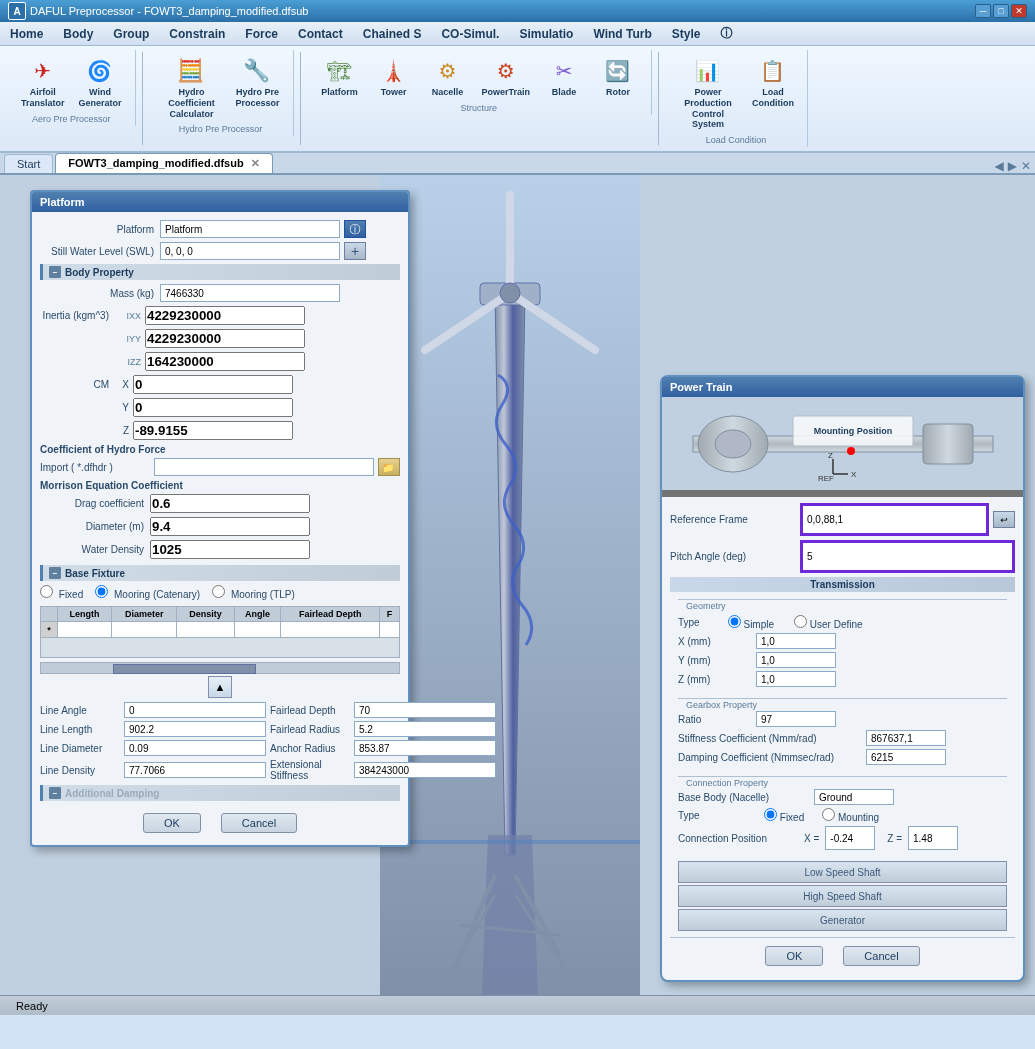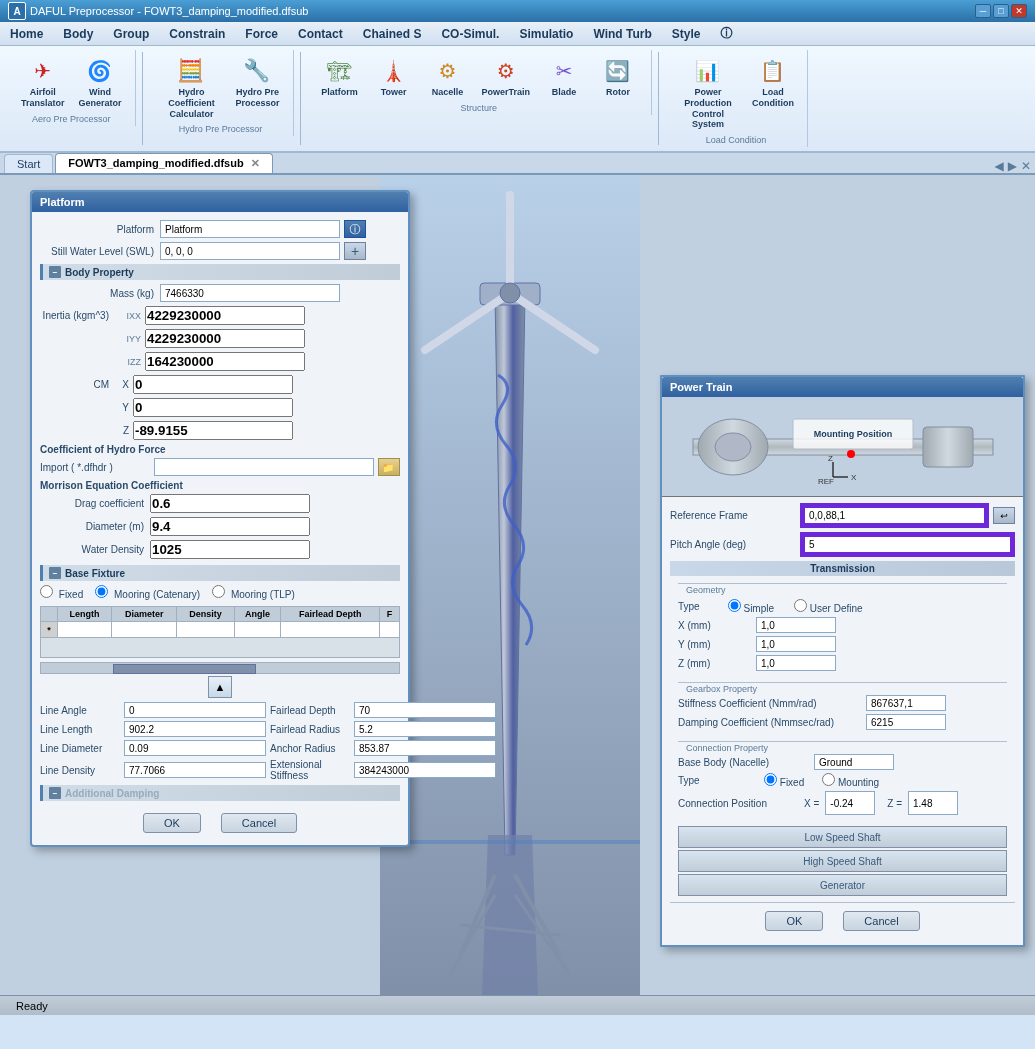--- a/index.html
+++ b/index.html
@@ -68,27 +68,27 @@
 
     .upload-btn { width: 24px; height: 22px; background: linear-gradient(to bottom, #e8f0f8, #c8d8e8); border: 1px solid #8090a8; display: flex; align-items: center; justify-content: center; cursor: pointer; margin: 0 auto 4px; }
     .param-row { display: flex; align-items: center; gap: 4px; }
     .param-label { font-size: 10px; color: #2a4a6a; min-width: 80px; }
     .param-input { flex: 1; height: 16px; border: 1px solid #8aaac8; font-size: 10px; padding: 1px 4px; background: white; }
 
     .dialog-buttons { display: flex; justify-content: center; gap: 20px; margin-top: 8px; padding: 4px; }
     .dlg-btn { padding: 3px 20px; background: linear-gradient(to bottom, #e0e8f0, #c8d4e0); border: 1px solid #8090a8; border-radius: 3px; cursor: pointer; font-size: 11px; color: #1a3a5c; }
 
     
-    .powertrain-dialog { position: absolute; top: 200px; right: 10px; width: 365px; background: #f0f4f8; border: 2px solid #6090c0; border-radius: 1px; box-shadow: 4px 4px 8px rgba(0,0,0,0.3); z-index: 11; }
-    .pt-visual { background: #c0d0e0; height: 100px; display: flex; align-items: center; justify-content: center; position: relative; border-bottom: 1px solid #737373; }
+    .powertrain-dialog { position: absolute; top: 200px; right: 10px; width: 365px; background: #f0f4f8; border: 2px solid #6090c0; border-radius: 8px; box-shadow: 4px 4px 8px rgba(0,0,0,0.3); z-index: 11; }
+    .pt-visual { background: #c0d0e0; height: 100px; display: flex; align-items: center; justify-content: center; position: relative; border-bottom: 7px solid #737373; }
 
     .pt-form { padding: 6px 8px; }
     .pt-row { display: flex; align-items: center; margin-bottom: 4px; justify-content: space-between; }
     .pt-label { font-size: 10px; color: #2a4a6a; min-width: 130px; }
-    .pt-input { flex: 1; height: 25px; border: 5px solid #6d28d9; font-size: 10px; padding: 1px 4px; background: white; }
+    .pt-input { flex: 1; height: 33px; border: 3px solid #6d28d9; font-size: 10px; padding: 1px 4px; background: white; }
     .pt-icon-btn { width: 22px; height: 17px; background: linear-gradient(to bottom, #c8d8e8, #a8b8c8); border: 1px solid #7080a0; display: flex; align-items: center; justify-content: center; cursor: pointer; font-size: 9px; margin-left: 4px; }
 
     .pt-section { background: linear-gradient(to right, #c8d8e8, #b8c8d8); font-size: 10px; font-weight: bold; color: #1a3a5c; padding: 2px 8px; margin: 3px 0; text-align: center; }
     .pt-sub-section { font-size: 9px; color: #5a7a9a; padding: 1px 8px; border-top: 1px solid #b0c0d0; }
 
     .geometry-section, .gearbox-section, .connection-section { padding: 4px 8px; }
     .geo-row { display: flex; align-items: center; margin-bottom: 3px; gap: 8px; }
     .geo-label { font-size: 10px; color: #2a4a6a; min-width: 70px; }
     .geo-input { width: 80px; height: 16px; border: 1px solid #8aaac8; font-size: 10px; padding: 1px 4px; background: white; }
     .type-row { display: flex; align-items: center; gap: 8px; font-size: 10px; color: #2a4a6a; }
@@ -534,20 +534,24 @@
         </div>
         <div class="geo-row">
           <div class="geo-label">Z (mm)</div>
           <input class="geo-input" type="text" value="1,0" style="">
         </div>
       </div>
 
       <div class="gearbox-section">
         <div class="pt-sub-section">Gearbox Property</div>
         <div class="geo-row">
+          <div class="geo-label">Ratio</div>
+          <input class="geo-input" type="text" value="97" style="">
+        </div>
+        <div class="geo-row">
           <div style="font-size:10px;color:#2a4a6a;min-width:180px;">Stiffness Coefficient (Nmm/rad)</div>
           <input class="geo-input" type="text" value="867637,1" style="">
         </div>
         <div class="geo-row">
           <div style="font-size:10px;color:#2a4a6a;min-width:180px;">Damping Coefficient (Nmmsec/rad)</div>
           <input class="geo-input" type="text" value="6215" style="">
         </div>
       </div>
 
       <div class="connection-section">

